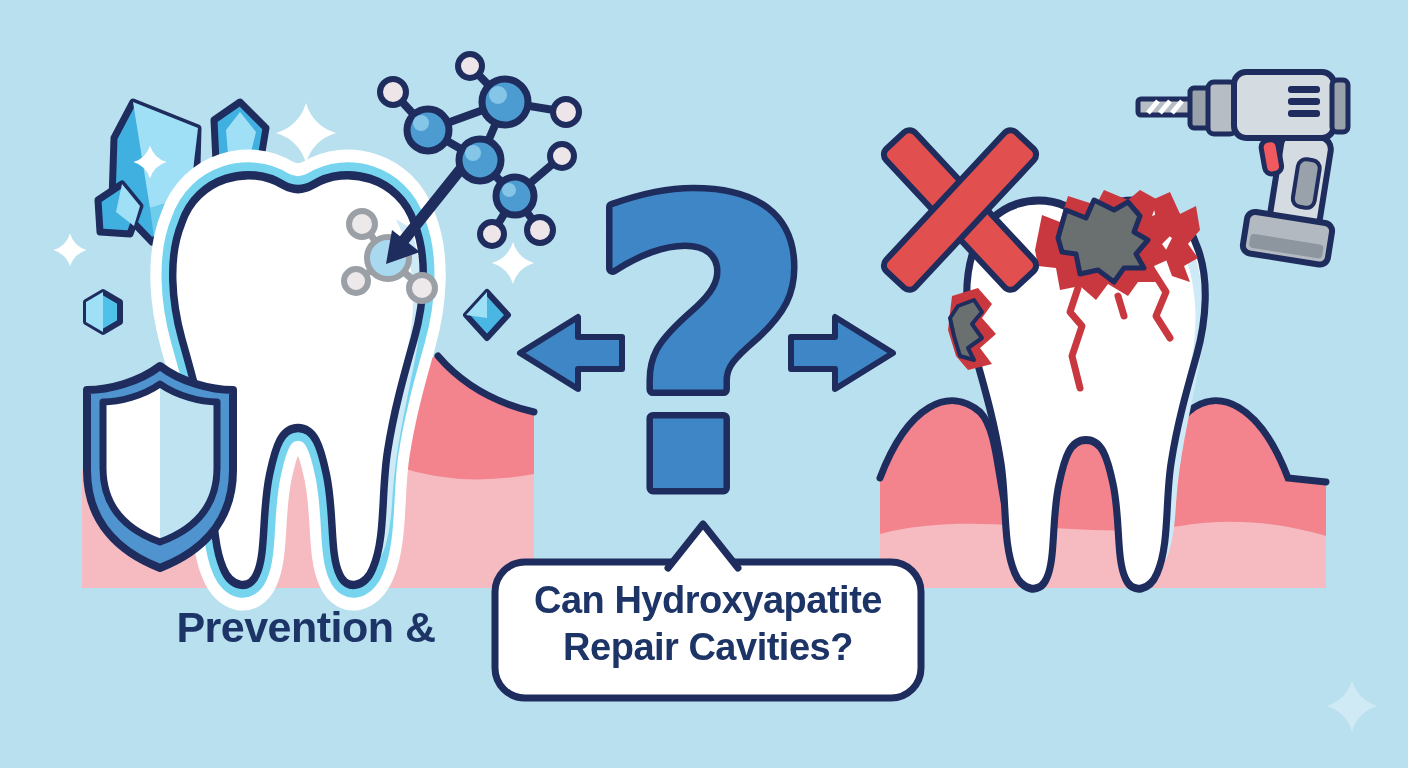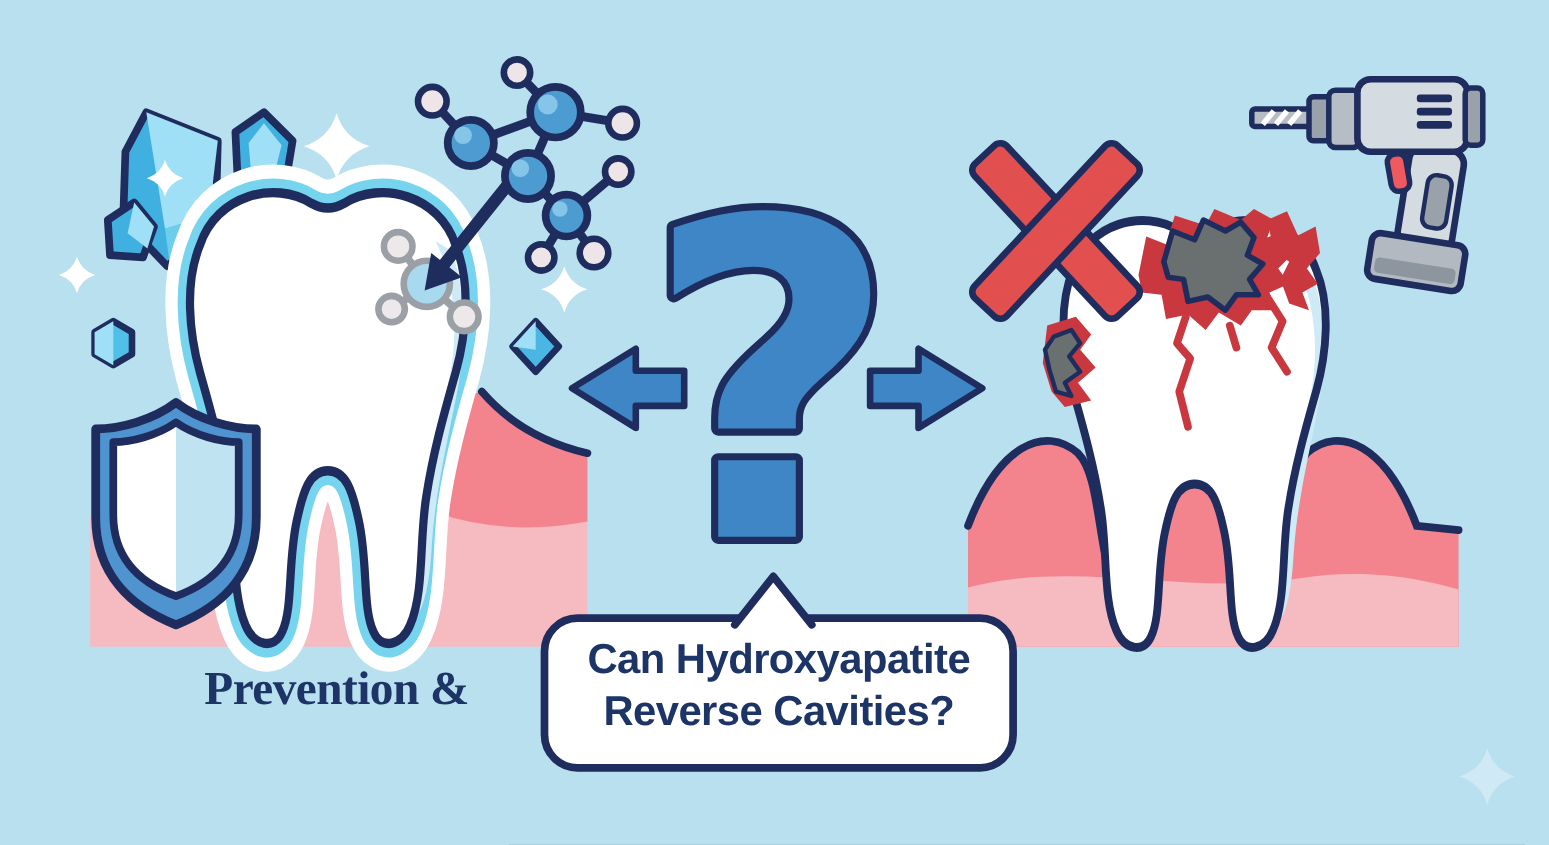--- a/index.html
+++ b/index.html
@@ -13,21 +13,20 @@
   }
   #artwork { position: absolute; left: 0; top: 0; }
   .caption {
     position: absolute;
     text-align: center;
     font-weight: 800;
     font-size: 43px;
     line-height: 50px;
     color: #1d3466;
     letter-spacing: -0.5px;
-    font-family: Liberation Serif, serif;
   }
   #left-caption  { left: 88px;  top: 602px; width: 436px; }
   #right-caption { left: 893px; top: 602px; width: 424px; }
   #bubble-text {
     position: absolute;
     left: 495px; top: 577px; width: 426px;
     text-align: center;
     font-weight: 800;
     font-size: 38px;
     line-height: 47px;
@@ -216,16 +215,16 @@
   </g>
 </svg>
 
 <div class="caption" id="left-caption">
   <div>Prevention &amp;</div>
 </div>
 
 
 <div id="bubble-text">
   <div>Can Hydroxyapatite</div>
-  <div>Reverse Cavities?</div>
+  <div>Repair Cavities?</div>
 </div>
 
 </div>
 
 </body></html>

